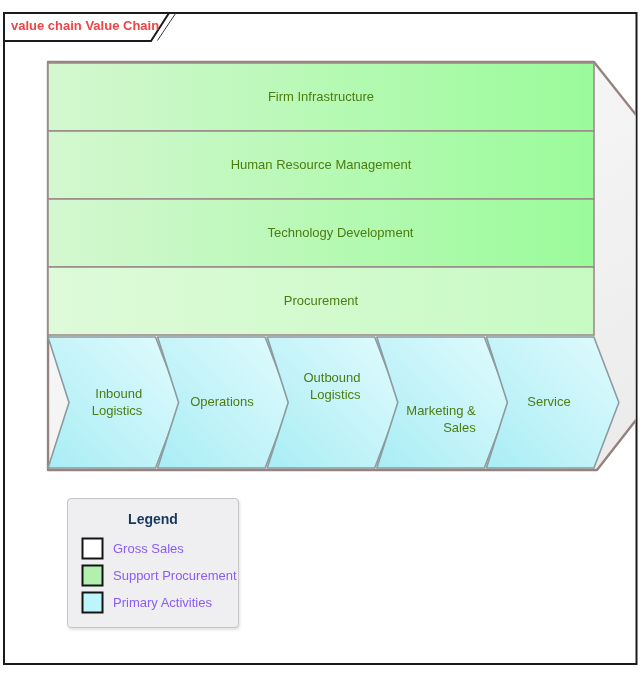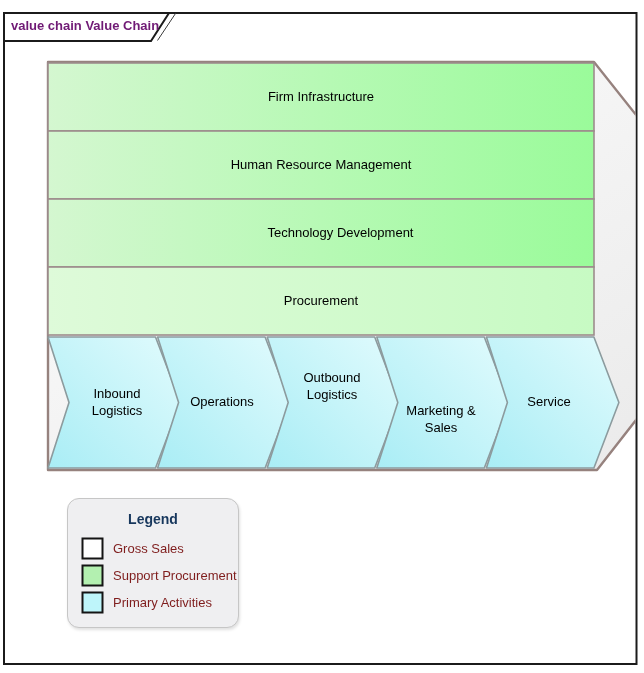--- a/index.html
+++ b/index.html
@@ -3,40 +3,40 @@
 <meta charset="utf-8">
 <style>
   html,body{margin:0;padding:0;background:#ffffff;}
   .canvas{
     position:relative;width:644px;height:673px;background:#ffffff;overflow:hidden;
     font-family:"Liberation Sans","DejaVu Sans",sans-serif;
   }
   .canvas svg{position:absolute;left:0;top:0;}
   .lbl{
     position:absolute;display:flex;align-items:center;justify-content:center;
-    text-align:center;color:#000000;font-size:13px;line-height:1.3;
+    text-align:right;color:#4d7c0f;font-size:13px;line-height:1.3;
     pointer-events:none;
   }
   .tab-label{
-    position:absolute;left:11px;top:18px;font-size:13px;font-weight:bold;color:#701a75;
+    position:absolute;left:11px;top:18px;font-size:13px;font-weight:bold;color:#ef4444;
     white-space:nowrap;
   }
   .chev-label{white-space:pre-line;}
   .legend{
     position:absolute;left:67px;top:498px;width:172px;height:130px;
-    background:#efeff1;border:1px solid #c6c6c6;border-radius:12px;
+    background:#efeff1;border:1px solid #c6c6c6;border-radius:4px;
     box-shadow:1px 2px 3px rgba(0,0,0,0.12);box-sizing:border-box;
   }
   .legend-title{
     margin-top:12px;text-align:center;font-size:14px;font-weight:bold;color:#17375d;
   }
   .legend-rows{margin-top:8px;padding-left:13px;}
   .legend-row{display:flex;align-items:center;height:27px;}
   .legend-row svg{position:static;display:block;}
-  .legend-label{margin-left:9px;font-size:13px;color:#7f1d1d;white-space:nowrap;}
+  .legend-label{margin-left:9px;font-size:13px;color:#8b5cf6;white-space:nowrap;}
 </style>
 </head>
 <body>
 
 <div class="canvas">
 
   <svg width="644" height="673" viewBox="0 0 644 673">
     <defs>
       <linearGradient id="gSupport" x1="0" y1="0" x2="1" y2="0">
         <stop offset="0" stop-color="#d4f7d0"></stop>

